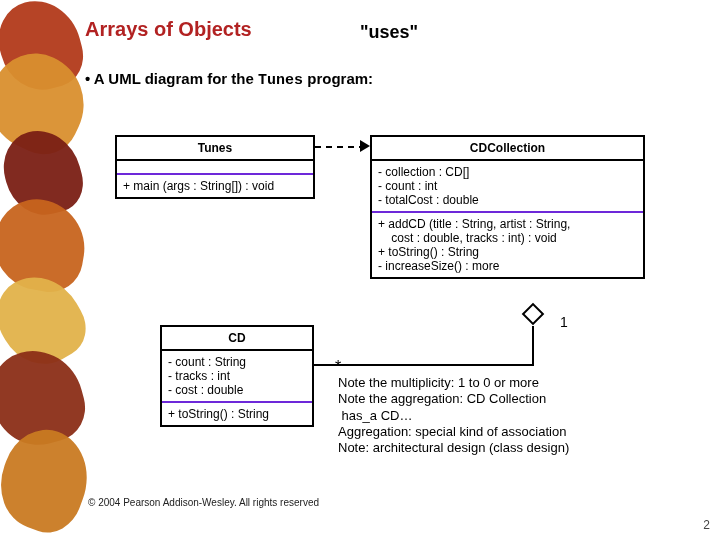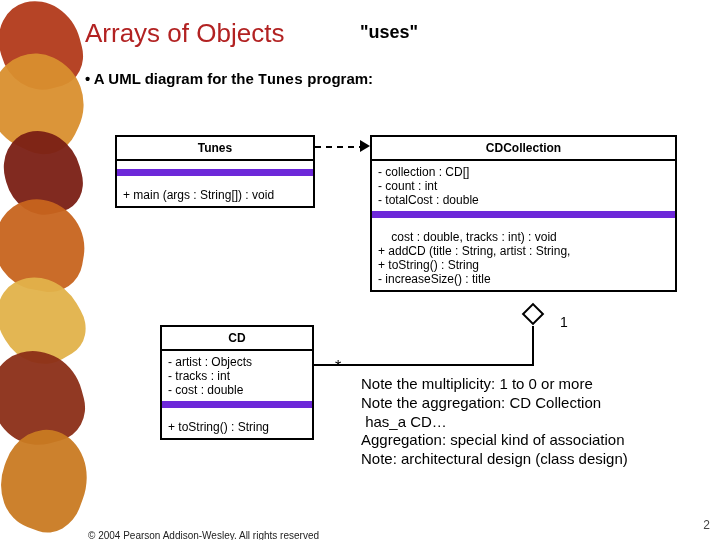--- a/index.html
+++ b/index.html
@@ -20,22 +20,22 @@
   }
   .content {
     position: absolute;
     left: 85px;
     top: 18px;
     width: 620px;
     z-index: 1;
   }
   .title {
     color: #b22222;
-    font-size: 26px;
-    font-weight: normal;
+    font-size: 20px;
+    font-weight: bold;
   }
   .uses-label {
     position: absolute;
     left: 360px;
     top: 22px;
     font-size: 18px;
     font-weight: bold;
     color: #000;
   }
   .bullet {
@@ -54,31 +54,31 @@
     background: #fff;
     font-size: 12px;
   }
   .uml-title {
     text-align: center;
     font-weight: bold;
     padding: 4px 0;
     border-bottom: 2px solid #000;
   }
   .uml-section {
-    border-bottom: 7px solid #6d28d9;
+    border-bottom: 2px solid #6d28d9;
     padding: 4px 6px;
   }
-  .uml-section:last-child { border-bottom: none; margin-top: 8px; }
+  .uml-section:last-child { border-bottom: none; }
   .uml-section.empty { height: 14px; }
   .uml-section div { white-space: nowrap; }
 
   
   #tunes-box { left: 115px; top: 135px; width: 200px; }
   
-  #cdc-box { left: 370px; top: 135px; width: 307px; }
+  #cdc-box { left: 370px; top: 135px; width: 275px; }
   
   #cd-box { left: 160px; top: 325px; width: 154px; }
 
   
   .dashed-line {
     position: absolute;
     border-top: 2px dashed #000;
     left: 315px;
     top: 146px;
     width: 50px;
@@ -108,32 +108,31 @@
     font-size: 14px;
   }
   .mult-star {
     position: absolute;
     left: 335px; top: 358px;
     font-size: 16px;
   }
 
   .notes {
     position: absolute;
-    left: 361px;
+    left: 338px;
     top: 375px;
-    font-size: 15px;
+    font-size: 13px;
     line-height: 1.25;
   }
   .copyright {
     position: absolute;
     left: 88px;
     top: 497px;
     font-size: 10px;
     color: #222;
-    margin-top: 33px;
   }
   .page-num {
     position: absolute;
     right: 10px;
     bottom: 8px;
     font-size: 12px;
     color: #444;
   }
   
   .leaf { position:absolute; border-radius:50% 60% 40% 55%; transform:rotate(-15deg); opacity:0.95;}
@@ -173,38 +172,38 @@
 <div class="arrowhead"></div>
 
 <div class="uml-box" id="cdc-box">
   <div class="uml-title">CDCollection</div>
   <div class="uml-section">
     <div>- collection : CD[]</div>
     <div>- count : int</div>
     <div>- totalCost : double</div>
   </div>
   <div class="uml-section">
+    <div>+ addCD (title : String, artist : String,</div>
     <div>&nbsp;&nbsp;&nbsp;&nbsp;cost : double, tracks : int) : void</div>
-    <div>+ addCD (title : String, artist : String,</div>
     <div>+ toString() : String</div>
-    <div>- increaseSize() : title</div>
+    <div>- increaseSize() : more</div>
   </div>
 </div>
 
 <div class="diamond"></div>
 <svg style="position:absolute;left:0;top:0;width:720px;height:540px;pointer-events:none;">
   <path d="M 533 326 L 533 365 L 310 365" stroke="#000" stroke-width="2" fill="none"></path>
 </svg>
 <div class="mult-1">1</div>
 <div class="mult-star">*</div>
 
 <div class="uml-box" id="cd-box">
   <div class="uml-title">CD</div>
   <div class="uml-section">
-    <div>- artist : Objects</div>
+    <div>- count : String</div>
     <div>- tracks : int</div>
     <div>- cost : double</div>
   </div>
   <div class="uml-section">
     <div>+ toString() : String</div>
   </div>
 </div>
 
 <div class="notes">
   <div>Note the multiplicity:  1 to 0 or more</div>

